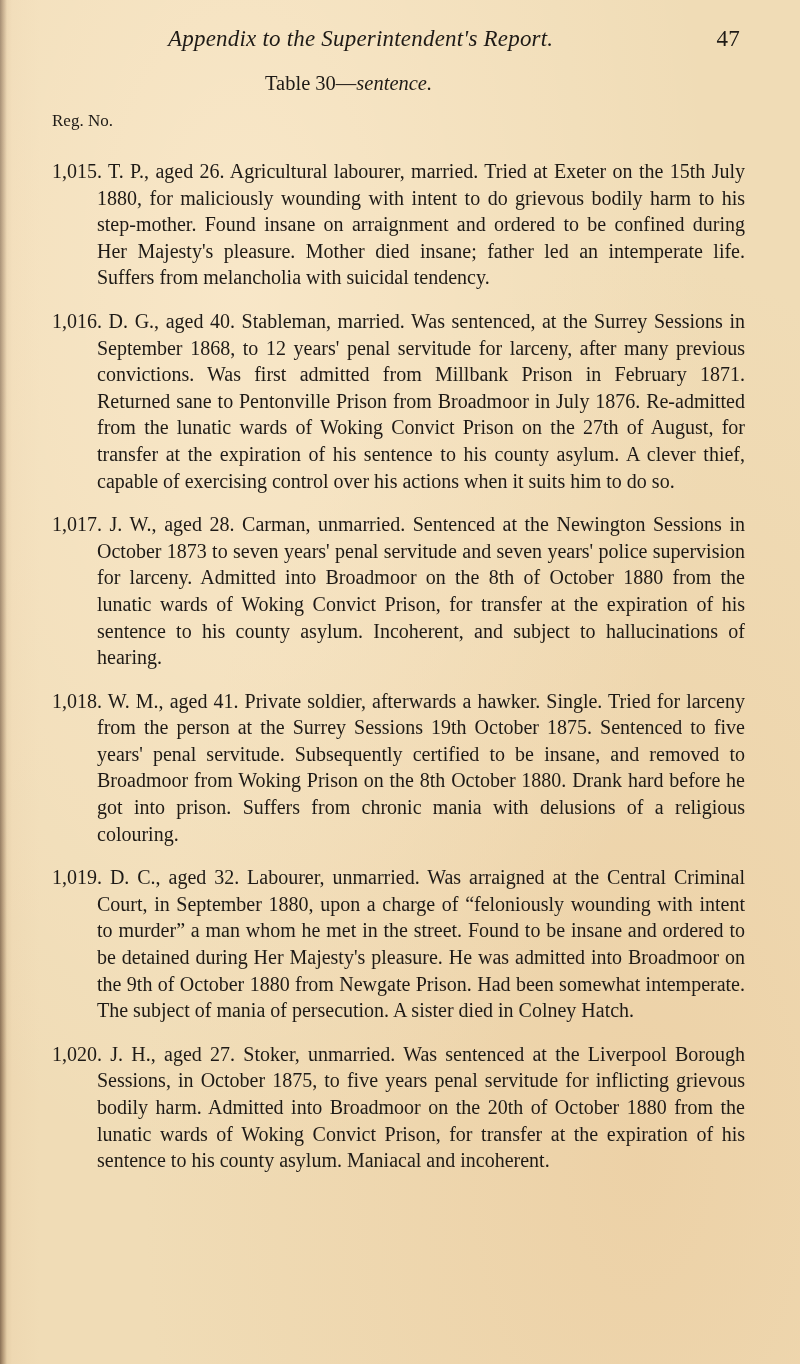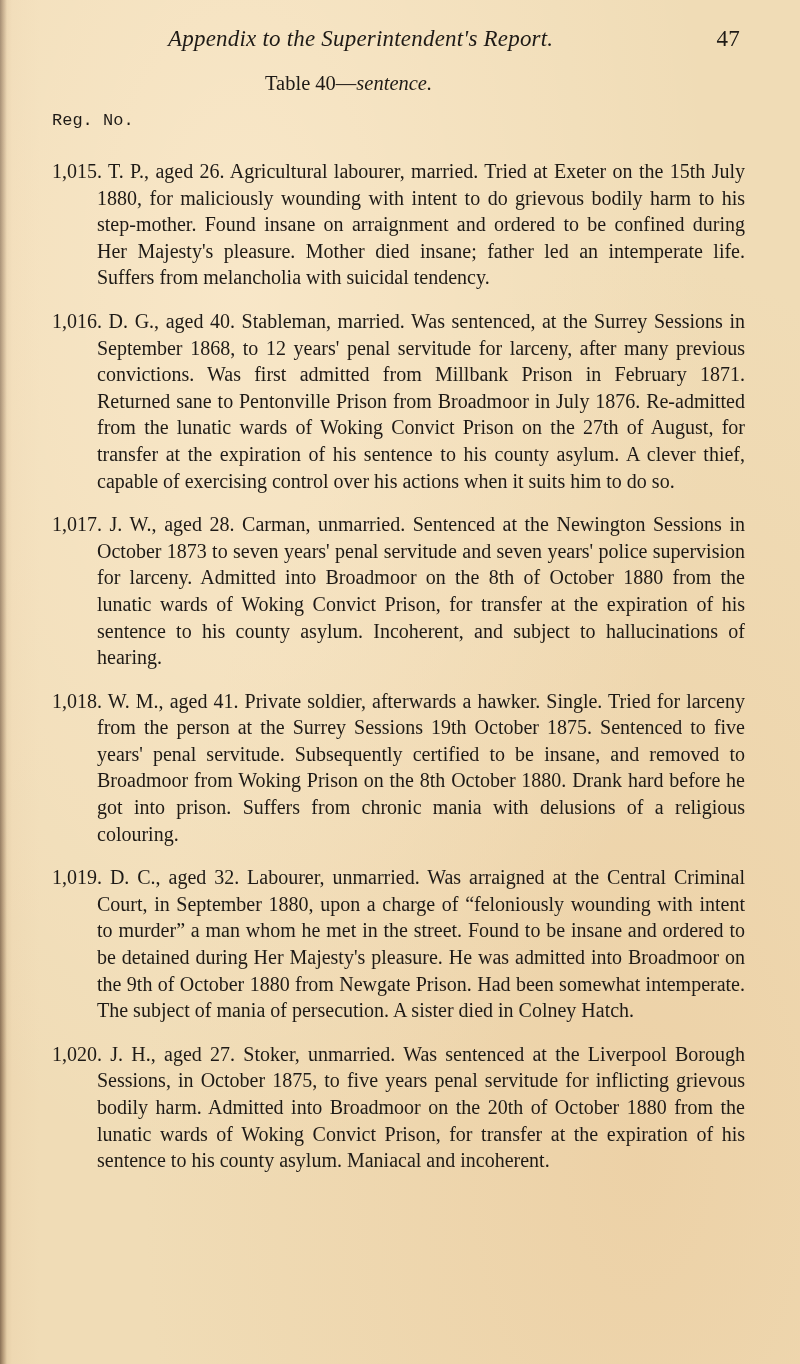--- a/index.html
+++ b/index.html
@@ -20,21 +20,21 @@
     font-size: 23px; font-style: italic; letter-spacing: 0.2px;
   }
   .running-head .page-num {
     position: absolute; right: 0; top: 0; font-style: normal; font-size: 23px;
   }
   .table-title {
     position: absolute; top: 72px; left: 265px; font-size: 20.5px;
   }
   .table-title i { font-style: italic; }
   .reg-label {
-    position: absolute; top: 111px; left: 52px; font-size: 17px; font-family: Liberation Mono, monospace;
+    position: absolute; top: 111px; left: 52px; font-size: 17px;
   }
   .entries {
     position: absolute; top: 141px; left: 52px; width: 693px;
   }
   .entry {
     font-size: 20px; line-height: 26.6px;
     text-align: justify;
     padding-left: 45px; text-indent: -45px;
     margin: 17px 0 9px 0;
     hyphens: manual;
@@ -43,21 +43,21 @@
 </style>
 </head>
 <body>
 
 <div class="page">
   <div class="running-head">
     <span>Appendix to the Superintendent's Report.</span>
     <span class="page-num">47</span>
   </div>
 
-  <div class="table-title"><span>Table 40—</span><i>sentence.</i></div>
+  <div class="table-title"><span>Table 30—</span><i>sentence.</i></div>
 
   <div class="reg-label">Reg. No.</div>
 
   <div class="entries">
     <p class="entry"><span class="reg">1,015.</span> <span>T. P., aged 26. Agricultural labourer, married. Tried at Exeter on the 15th July 1880, for maliciously wounding with intent to do grievous bodily harm to his step-mother. Found insane on arraignment and ordered to be confined during Her Majesty's pleasure. Mother died insane; father led an intemperate life. Suffers from melancholia with suicidal tendency.</span></p>
     <p class="entry"><span class="reg">1,016.</span> <span>D. G., aged 40. Stableman, married. Was sentenced, at the Surrey Sessions in September 1868, to 12 years' penal servitude for larceny, after many previous convictions. Was first admitted from Millbank Prison in February 1871. Returned sane to Pentonville Prison from Broadmoor in July 1876. Re-admitted from the lunatic wards of Woking Convict Prison on the 27th of August, for transfer at the expiration of his sentence to his county asylum. A clever thief, capable of exercising control over his actions when it suits him to do so.</span></p>
     <p class="entry"><span class="reg">1,017.</span> <span>J. W., aged 28. Carman, unmarried. Sentenced at the Newington Sessions in October 1873 to seven years' penal servitude and seven years' police supervision for larceny. Admitted into Broadmoor on the 8th of October 1880 from the lunatic wards of Woking Convict Prison, for transfer at the expiration of his sentence to his county asylum. Inco­herent, and subject to hallucinations of hearing.</span></p>
     <p class="entry"><span class="reg">1,018.</span> <span>W. M., aged 41. Private soldier, afterwards a hawker. Single. Tried for larceny from the person at the Surrey Sessions 19th October 1875. Sentenced to five years' penal servitude. Subsequently certified to be insane, and removed to Broadmoor from Woking Prison on the 8th October 1880. Drank hard before he got into prison. Suffers from chronic mania with delusions of a religious colouring.</span></p>
     <p class="entry"><span class="reg">1,019.</span> <span>D. C., aged 32. Labourer, unmarried. Was arraigned at the Central Criminal Court, in September 1880, upon a charge of “feloniously wounding with intent to murder” a man whom he met in the street. Found to be insane and ordered to be detained during Her Majesty's pleasure. He was admitted into Broadmoor on the 9th of October 1880 from Newgate Prison. Had been somewhat intemperate. The subject of mania of persecution. A sister died in Colney Hatch.</span></p>
     <p class="entry"><span class="reg">1,020.</span> <span>J. H., aged 27. Stoker, unmarried. Was sentenced at the Liverpool Borough Sessions, in October 1875, to five years penal servitude for inflicting grievous bodily harm. Admitted into Broadmoor on the 20th of October 1880 from the lunatic wards of Woking Convict Prison, for transfer at the expira­tion of his sentence to his county asylum. Maniacal and incoherent.</span></p>

